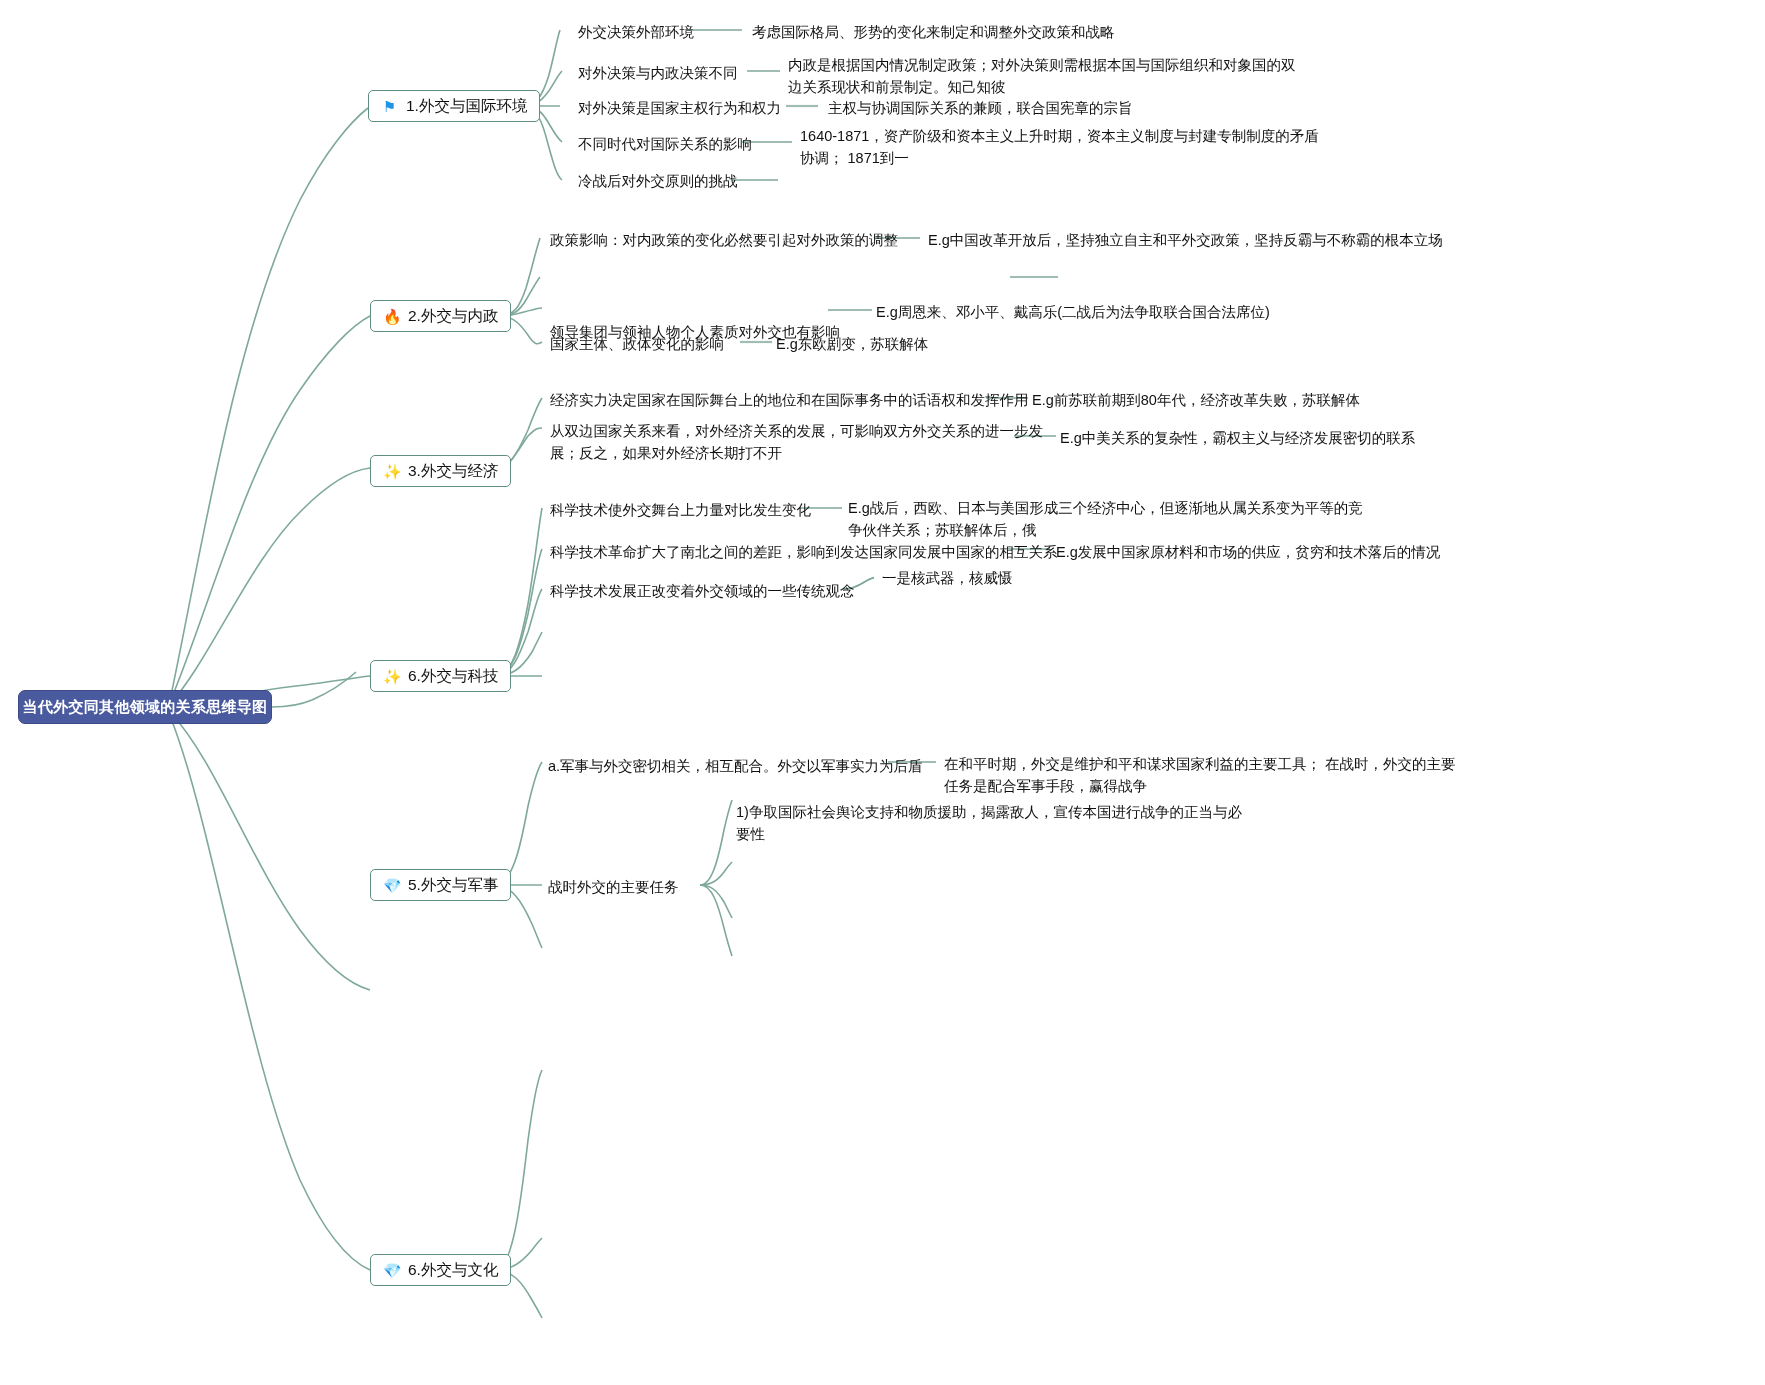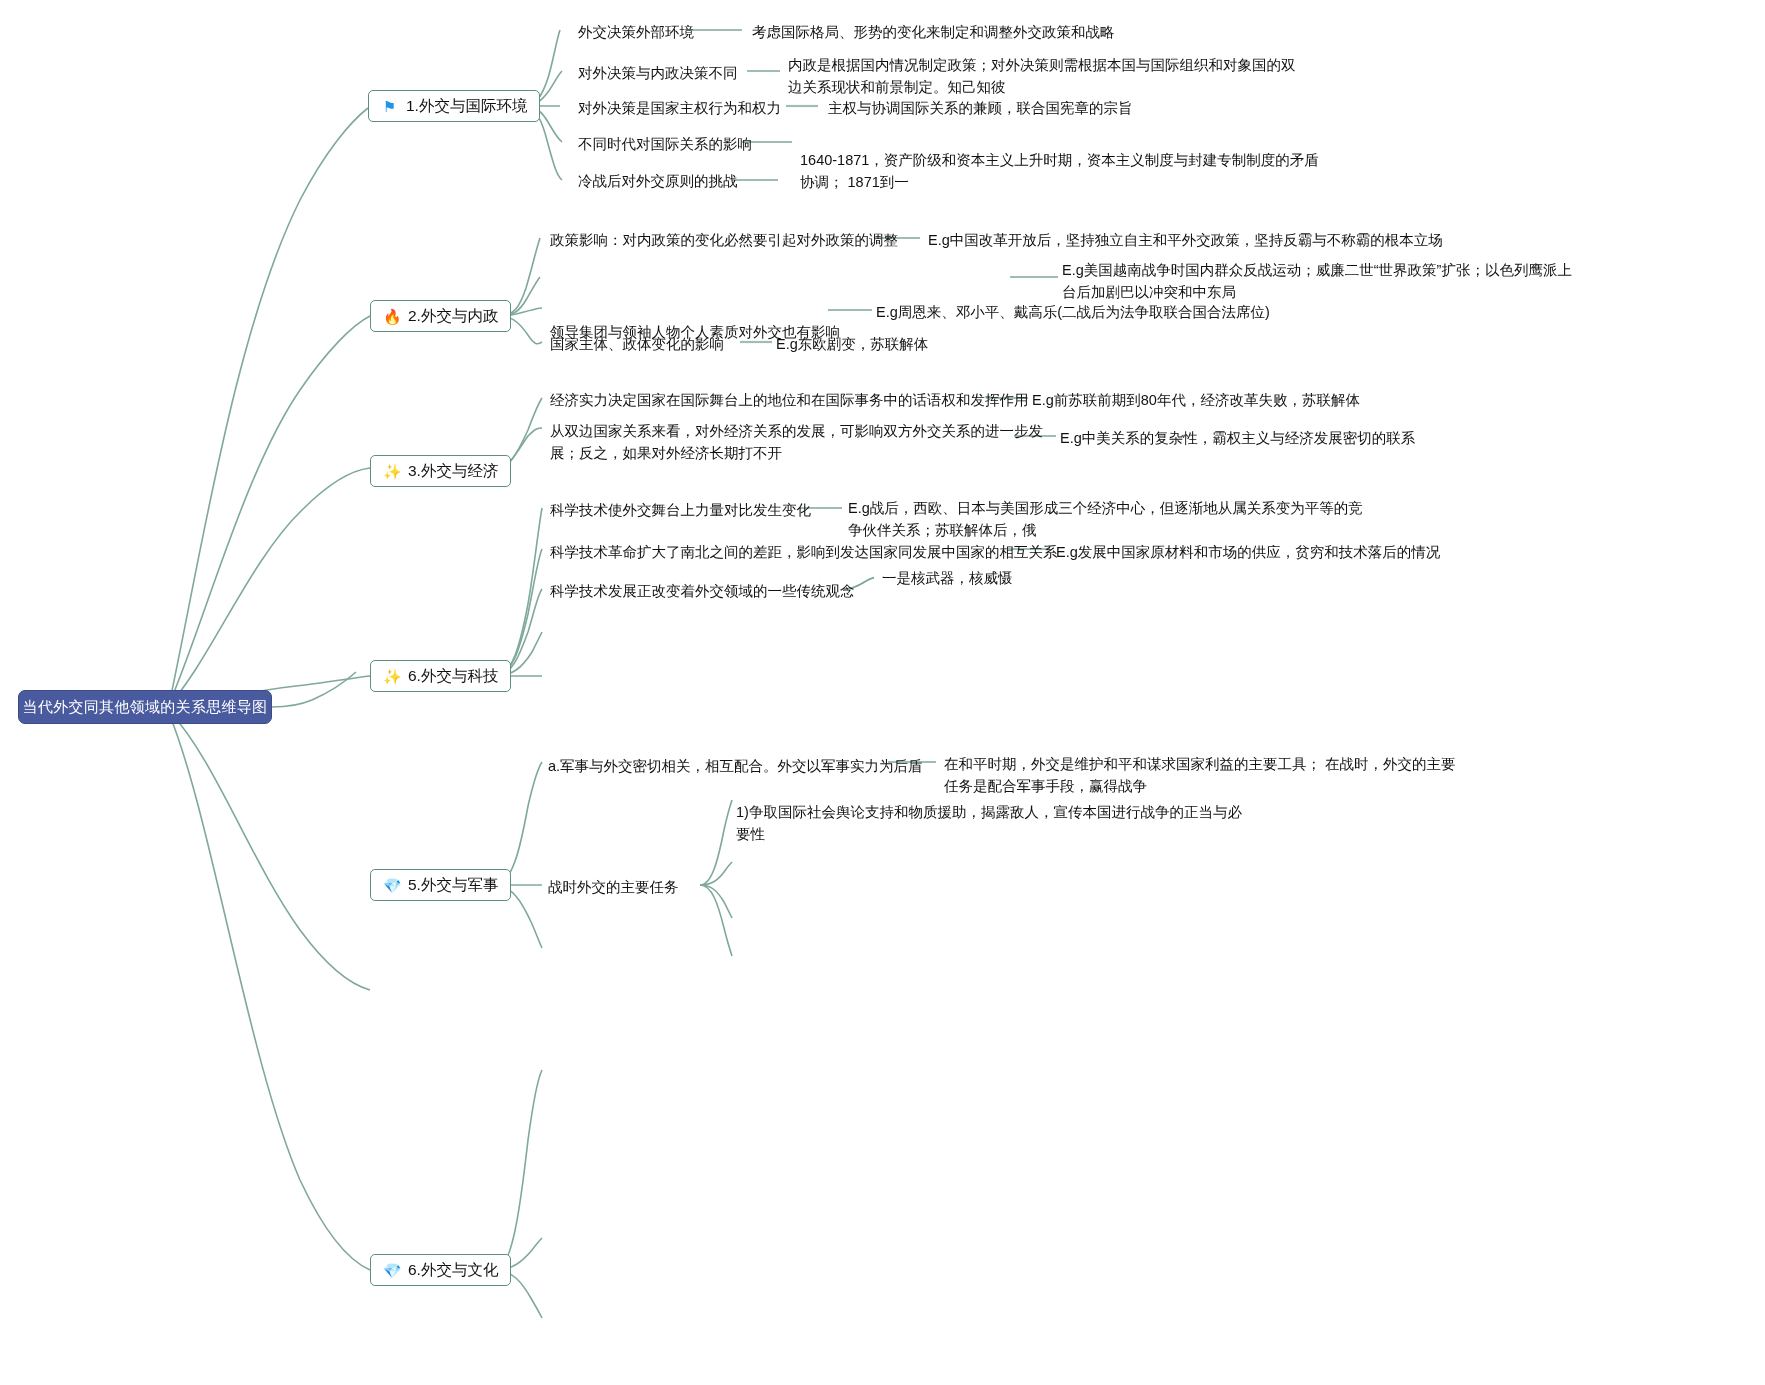--- a/index.html
+++ b/index.html
@@ -47,21 +47,21 @@
     width: 254px;
     height: 34px;
     background: #4a5a9e;
     border: 1px solid #3c4b87;
     border-radius: 7px;
     display: flex;
     align-items: center;
     justify-content: center;
     color: #ffffff;
     font-size: 15px;
-    font-weight: normal;
+    font-weight: bold;
     letter-spacing: 0.3px;
     box-sizing: border-box;
     white-space: nowrap;
   }
 
   
   .branch-node {
     position: absolute;
     height: 32px;
     background: #ffffff;
@@ -222,30 +222,28 @@
   <div class="detail" style="left:752px; top:21px;">考虑国际格局、形势的变化来制定和调整外交政策和战略</div>
 
   <div class="topic" style="left:578px; top:62px;">对外决策与内政决策不同</div>
   <div class="detail" style="left:788px; top:54px;">内政是根据国内情况制定政策；对外决策则需根据本国与国际组织和对象国的双
 边关系现状和前景制定。知己知彼</div>
 
   <div class="topic" style="left:578px; top:97px;">对外决策是国家主权行为和权力</div>
   <div class="detail" style="left:828px; top:97px;">主权与协调国际关系的兼顾，联合国宪章的宗旨</div>
 
   <div class="topic" style="left:578px; top:133px;">不同时代对国际关系的影响</div>
-  <div class="detail" style="left:800px; top:125px;margin-top:24px;">1640-1871，资产阶级和资本主义上升时期，资本主义制度与封建专制制度的矛盾
+  <div class="detail" style="left:800px; top:125px;">1640-1871，资产阶级和资本主义上升时期，资本主义制度与封建专制制度的矛盾
 协调； 1871到一</div>
 
   <div class="topic" style="left:578px; top:170px;">冷战后对外交原则的挑战</div>
 
   <div class="topic" style="left:550px; top:229px;">政策影响：对内政策的变化必然要引起对外政策的调整</div>
   <div class="detail" style="left:928px; top:229px;">E.g中国改革开放后，坚持独立自主和平外交政策，坚持反霸与不称霸的根本立场</div>
 
-  <div class="detail" style="left:1062px; top:259px;">E.g美国越南战争时国内群众反战运动；威廉二世“世界政策”扩张；以色列鹰派上
-台后加剧巴以冲突和中东局</div>
 
   <div class="topic" style="left:550px; top:301px;margin-top:20px;">领导集团与领袖人物个人素质对外交也有影响</div>
   <div class="detail" style="left:876px; top:301px;">E.g周恩来、邓小平、戴高乐(二战后为法争取联合国合法席位)</div>
 
   <div class="topic" style="left:550px; top:333px;">国家主体、政体变化的影响</div>
   <div class="detail" style="left:776px; top:333px;">E.g东欧剧变，苏联解体</div>
 
   <div class="topic" style="left:550px; top:389px;">经济实力决定国家在国际舞台上的地位和在国际事务中的话语权和发挥作用</div>
   <div class="detail" style="left:1032px; top:389px;">E.g前苏联前期到80年代，经济改革失败，苏联解体</div>
 

